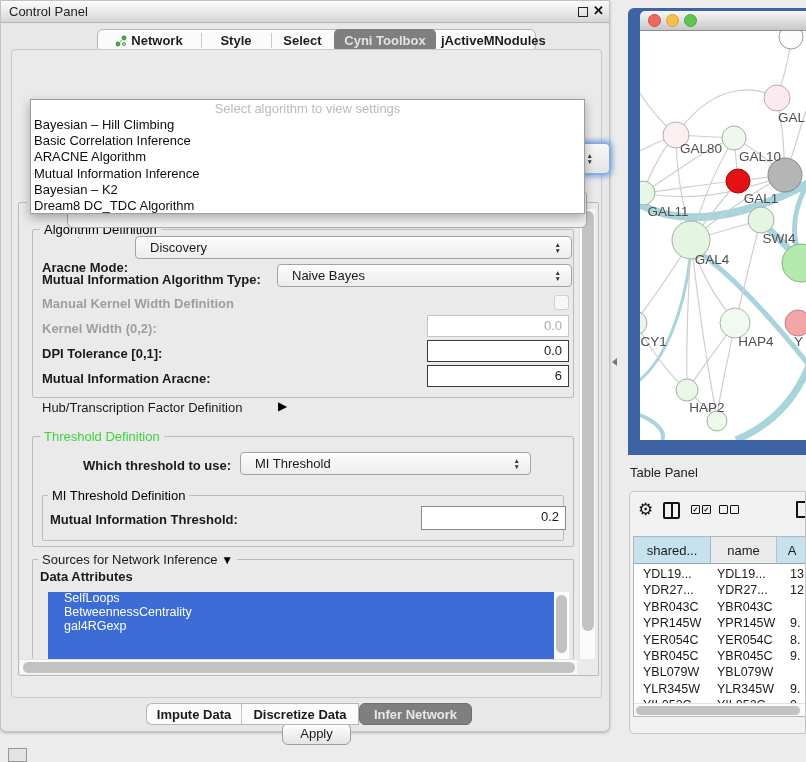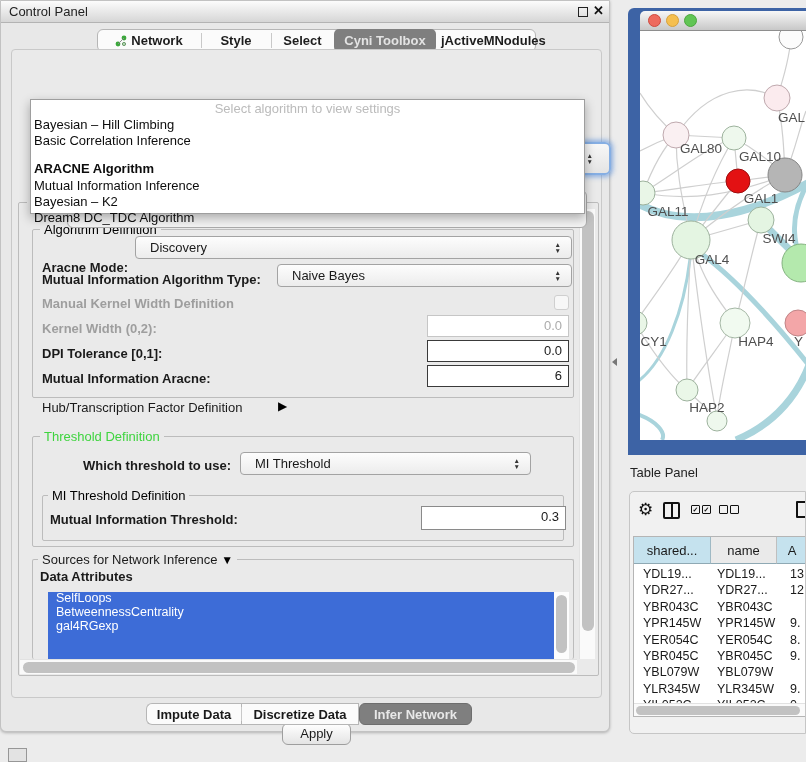--- a/index.html
+++ b/index.html
@@ -25,21 +25,21 @@
   .content-panel { left:10px; top:48px; width:591px; height:649px; background:#EAEAEA; border:1px solid #C9C9C9; border-radius:4px; }
 
   
   .frag-combo { left:55px; top:140px; width:520px; height:38px; border:1px solid #ABABAB; border-radius:6px; background:#F3F3F3; z-index:1; }
   .frag-blue { left:566px; top:92px; width:33px; height:33px; border:2px solid #85AEE3; border-radius:6px; background:linear-gradient(#F7F7F7,#E4E4E4); box-shadow:0 0 5px 2px rgba(100,150,220,.7); z-index:1; display:flex; align-items:center; justify-content:flex-end; padding-right:6px; }
 
   
   .popup { left:18px; top:49px; width:555px; height:115px; background:#FFFFFF; border:1px solid #9E9E9E; box-shadow:0 4px 10px rgba(0,0,0,.3); z-index:5; }
   .popup-prompt { width:100%; text-align:center; color:#BBBBBB; font-size:13px; line-height:17px; }
   .popup-item { font-size:13px; line-height:16.2px; padding-left:3px; color:#0d0d0d; white-space:nowrap; }
-  .popup-item.bold { font-weight:bold;margin-top:12px; }
+  .popup-item.bold { font-weight:normal; }
 
   
   .gbox { border:1px solid #BCBCBC; border-radius:2px; }
   .gtitle { position:absolute; top:-8px; background:#EAEAEA; padding:0 4px; font-size:13px; white-space:nowrap; }
   .blue-t  { color:#000000; }
   .green-t { color:#3FD43F; }
   .lbl  { font-size:13px; font-weight:bold; white-space:nowrap; }
   .lbl.dis { color:#9E9E9E; }
 
   .combo { border:1px solid #A3A3A3; border-radius:4px; background:linear-gradient(#FDFDFD,#ECECEC); display:flex; align-items:center; font-size:13px; padding-left:14px; }
@@ -47,21 +47,21 @@
   .stp i { font-style:normal; font-size:6.5px; line-height:5.5px; color:#333; }
 
   .tfield { background:#FFFFFF; border:1.5px solid #3a3a3a; font-size:13px; text-align:right; padding:2px 6px; }
   .tfield.dis { border:1px solid #C6C6C6; color:#ABABAB; }
   .checkbox { width:15px; height:15px; border:1px solid #CFCFCF; border-radius:3px; background:#F7F7F7; }
 
   .tri { font-size:12px; color:#000; }
 
   
   .attr-list { background:#3D6CD7; }
-  .attr-item { color:#FFFFFF; font-size:12.5px; height:13.8px; line-height:13.8px; padding-left:8px; white-space:nowrap; overflow:hidden; }
+  .attr-item { color:#FFFFFF; font-size:12.5px; height:13.8px; line-height:13.8px; padding-left:16px; white-space:nowrap; overflow:hidden; }
 
   .sb-track-v { background:#FAFAFA; border-left:1px solid #E2E2E2; }
   .sb-track-h { background:#FAFAFA; border-top:1px solid #E2E2E2; }
   .sb-thumb { background:#C2C2C2; border-radius:6px; }
 
   .apply-btn { left:270px; top:673px; width:69px; height:22px; background:linear-gradient(#FFFFFF,#E4E4E4); border:1px solid #9E9E9E; border-radius:6px; text-align:center; line-height:20px; font-size:13px; }
 
   .btab { top:702px; height:22px; line-height:22px; text-align:center; font-weight:bold; font-size:13px; background:#FBFBFB; border:1px solid #B6B6B6; }
   .btab.first { border-radius:6px 0 0 6px; border-right:none; }
   .btab.mid { border-radius:0; }
@@ -184,21 +184,21 @@
       <span>MI Threshold</span>
       <span class="stp">
           <i>▲</i>
           <i>▼</i>
         </span>
     </div>
     <div class="a gbox" style="left:30px;top:445px;width:522px;height:46px;">
       <span class="gtitle blue-t" style="left:5px;">MI Threshold Definition</span>
     </div>
     <span class="a lbl" style="left:38px;top:462px;">Mutual Information Threshold:</span>
-    <div class="a tfield" style="left:409px;top:456px;width:145px;height:24px;border-width:1px;border-color:#8A8A8A;">0.3</div>
+    <div class="a tfield" style="left:409px;top:456px;width:145px;height:24px;border-width:1px;border-color:#8A8A8A;">0.2</div>
 
     <div class="a gbox" style="left:20px;top:509px;width:542px;height:100px;border-bottom:none;">
       <span class="gtitle" style="left:5px;background:#EAEAEA;"><span>Sources for Network Inference</span> <span class="tri">▼</span></span>
     </div>
     <span class="a lbl" style="left:28px;top:519px;">Data Attributes</span>
     <div class="a attr-list" style="left:36px;top:542px;width:506px;height:67px;">
       <div class="attr-item">SelfLoops</div>
       <div class="attr-item">BetweennessCentrality</div>
       <div class="attr-item">gal4RGexp</div>
     </div>

